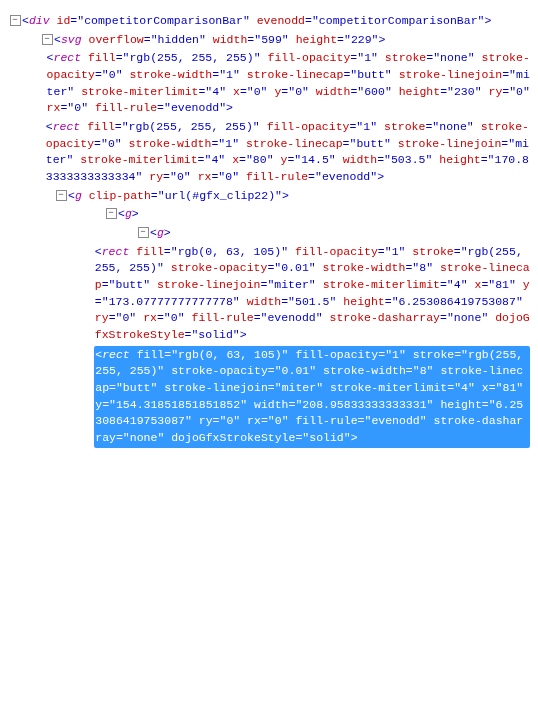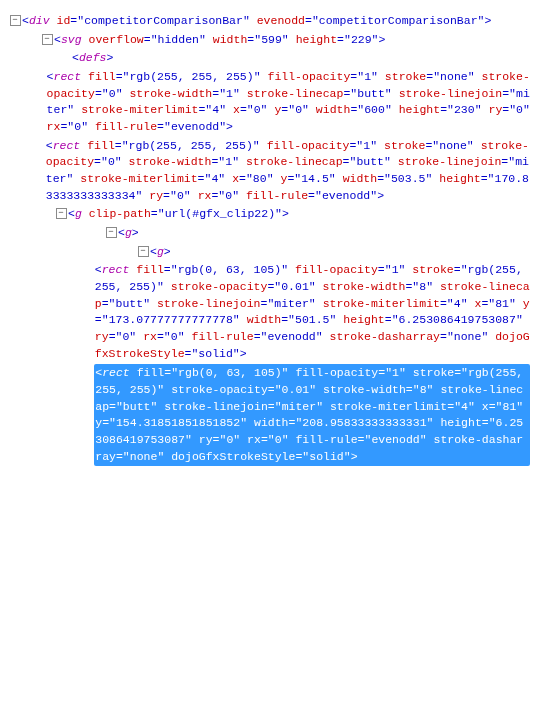--- a/index.html
+++ b/index.html
@@ -75,27 +75,20 @@
       <span class="gutter"></span>
       <span class="indent i1"></span>
       <span class="gutter"><span class="expander">−</span></span>
       <div class="content"><span class="punct">&lt;</span><span class="tag">svg</span> <span class="attr">overflow</span><span class="punct">="</span><span class="val">hidden</span><span class="punct">"</span> <span class="attr">width</span><span class="punct">="</span><span class="val">599</span><span class="punct">"</span> <span class="attr">height</span><span class="punct">="</span><span class="val">229</span><span class="punct">"</span><span class="punct">&gt;</span></div>
     </div>
     <div class="row line">
       <span class="gutter"></span>
       <span class="indent i1"></span>
       <span class="gutter"></span>
       <span class="indent i1"></span>
-      <div class="content"><span class="punct">&lt;</span><span class="tag">defs</span><span class="punct">&gt;</span></div>
-    </div>
-    <div class="row line">
-      <span class="gutter"></span>
-      <span class="indent i1"></span>
-      <span class="gutter"></span>
-      <span class="indent i1"></span>
       <div class="content"><span class="punct">&lt;</span><span class="tag">rect</span> <span class="attr">fill</span><span class="punct">="</span><span class="val">rgb(255, 255, 255)</span><span class="punct">"</span> <span class="attr">fill-opacity</span><span class="punct">="</span><span class="val">1</span><span class="punct">"</span> <span class="attr">stroke</span><span class="punct">="</span><span class="val">none</span><span class="punct">"</span> <span class="attr">stroke-opacity</span><span class="punct">="</span><span class="val">0</span><span class="punct">"</span> <span class="attr">stroke-width</span><span class="punct">="</span><span class="val">1</span><span class="punct">"</span> <span class="attr">stroke-linecap</span><span class="punct">="</span><span class="val">butt</span><span class="punct">"</span> <span class="attr">stroke-linejoin</span><span class="punct">="</span><span class="val">miter</span><span class="punct">"</span> <span class="attr">stroke-miterlimit</span><span class="punct">="</span><span class="val">4</span><span class="punct">"</span> <span class="attr">x</span><span class="punct">="</span><span class="val">0</span><span class="punct">"</span> <span class="attr">y</span><span class="punct">="</span><span class="val">0</span><span class="punct">"</span> <span class="attr">width</span><span class="punct">="</span><span class="val">600</span><span class="punct">"</span> <span class="attr">height</span><span class="punct">="</span><span class="val">230</span><span class="punct">"</span> <span class="attr">ry</span><span class="punct">="</span><span class="val">0</span><span class="punct">"</span> <span class="attr">rx</span><span class="punct">="</span><span class="val">0</span><span class="punct">"</span> <span class="attr">fill-rule</span><span class="punct">="</span><span class="val">evenodd</span><span class="punct">"</span><span class="punct">&gt;</span></div>
     </div>
     <div class="row line">
       <span class="gutter"></span>
       <span class="indent i1"></span>
       <span class="gutter"></span>
       <span class="indent i1"></span>
       <div class="content"><span class="punct">&lt;</span><span class="tag">rect</span> <span class="attr">fill</span><span class="punct">="</span><span class="val">rgb(255, 255, 255)</span><span class="punct">"</span> <span class="attr">fill-opacity</span><span class="punct">="</span><span class="val">1</span><span class="punct">"</span> <span class="attr">stroke</span><span class="punct">="</span><span class="val">none</span><span class="punct">"</span> <span class="attr">stroke-opacity</span><span class="punct">="</span><span class="val">0</span><span class="punct">"</span> <span class="attr">stroke-width</span><span class="punct">="</span><span class="val">1</span><span class="punct">"</span> <span class="attr">stroke-linecap</span><span class="punct">="</span><span class="val">butt</span><span class="punct">"</span> <span class="attr">stroke-linejoin</span><span class="punct">="</span><span class="val">miter</span><span class="punct">"</span> <span class="attr">stroke-miterlimit</span><span class="punct">="</span><span class="val">4</span><span class="punct">"</span> <span class="attr">x</span><span class="punct">="</span><span class="val">80</span><span class="punct">"</span> <span class="attr">y</span><span class="punct">="</span><span class="val">14.5</span><span class="punct">"</span> <span class="attr">width</span><span class="punct">="</span><span class="val">503.5</span><span class="punct">"</span> <span class="attr">height</span><span class="punct">="</span><span class="val">170.83333333333334</span><span class="punct">"</span> <span class="attr">ry</span><span class="punct">="</span><span class="val">0</span><span class="punct">"</span> <span class="attr">rx</span><span class="punct">="</span><span class="val">0</span><span class="punct">"</span> <span class="attr">fill-rule</span><span class="punct">="</span><span class="val">evenodd</span><span class="punct">"</span><span class="punct">&gt;</span></div>
     </div>
     <div class="row line">

